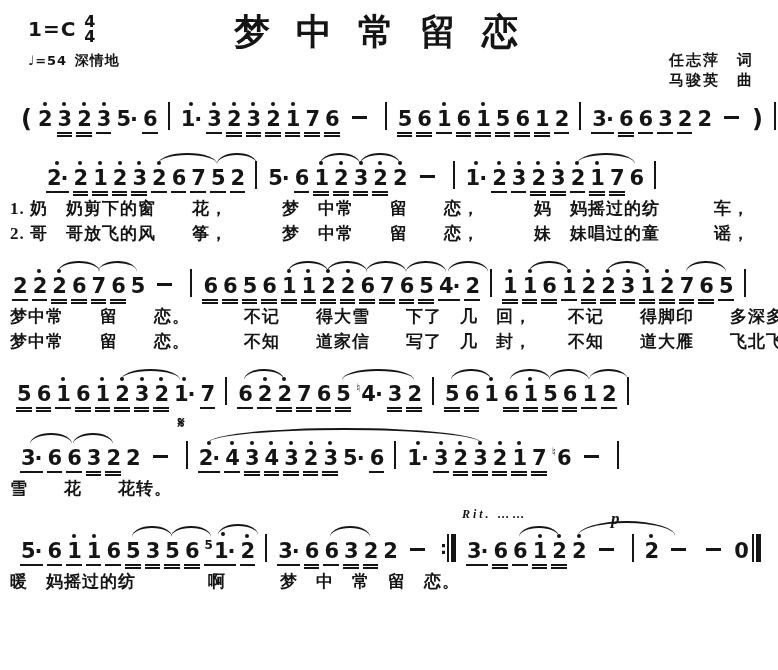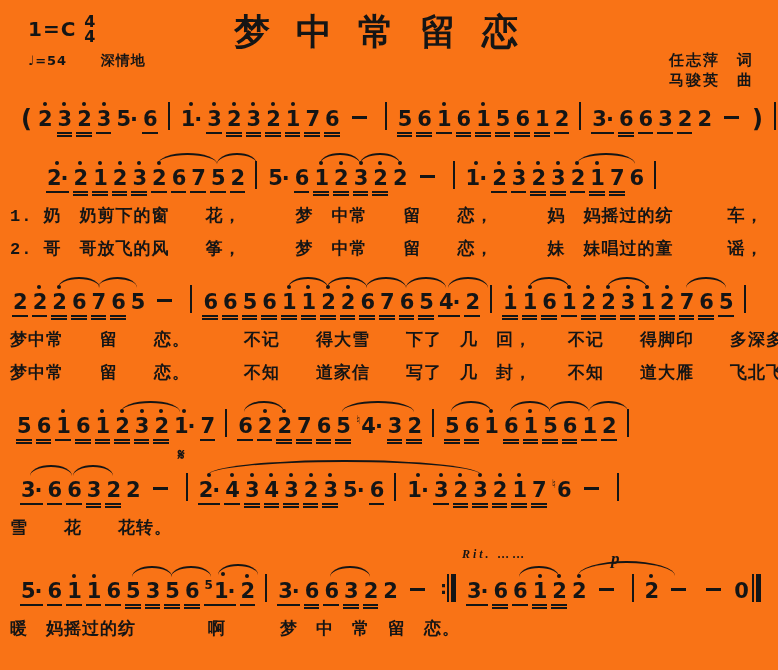--- a/index.html
+++ b/index.html
@@ -1,32 +1,32 @@
 <!DOCTYPE html>
 <html><head>
 <meta charset="utf-8">
 <style>
   html,body{margin:0;padding:0;background:#e8e8e6;}
   .page{
     position:relative;
     width:778px;height:670px;
-    background:#f97316;
+    background:#ffffff;
     overflow:hidden;
     font-family:"DejaVu Sans",sans-serif;
     color:#151515;
     box-sizing:border-box;
     padding:6px 10px 8px 10px;
   }
   
   .header{position:relative;height:80px;}
   .keyblock{position:absolute;left:18px;top:8px;font-weight:bold;}
   .keysig{font-size:20px;letter-spacing:1px;display:inline-block;vertical-align:middle;}
   .meter{display:inline-block;text-align:center;font-size:16px;line-height:0.95;vertical-align:middle;margin-left:8px;font-weight:bold;}
   .temporow{margin-top:8px;font-size:13px;font-weight:bold;letter-spacing:1px;}
-  .expression{margin-left:28px;font-family:"Liberation Serif",serif;font-weight:bold;font-size:14px;}
+  .expression{margin-left:2px;font-family:"Liberation Serif",serif;font-weight:bold;font-size:14px;}
   .title{
     position:absolute;left:0;right:0;top:2px;text-align:center;
     font-family:"Liberation Serif",serif;font-weight:bold;
     font-size:36px;letter-spacing:26px;white-space:nowrap;
   }
   .credits{position:absolute;right:14px;top:44px;text-align:right;
     font-family:"Liberation Serif",serif;font-weight:bold;font-size:15px;line-height:1.35;letter-spacing:2px;}
   
   .system{position:relative;line-height:1;}
   .notes-row{position:relative;white-space:nowrap;line-height:1;}
@@ -46,22 +46,22 @@
   .paren{font-size:24px;vertical-align:-1px;}
   .bar{display:inline-block;width:2px;height:28px;background:#151515;margin:0 8px;vertical-align:-4px;position:relative;}
   .bar.thick{width:5px;margin:0 1px;}
   .bar.inner{margin:0 1px;}
   .segno{position:absolute;top:-26px;left:-8px;font-size:16px;font-family:"Liberation Serif",serif;font-weight:bold;}
   .repdots{font-size:17px;font-weight:bold;vertical-align:3px;margin-left:6px;}
   .ann{position:absolute;top:-32px;left:-4px;font-family:"Liberation Serif",serif;
        font-style:italic;font-weight:bold;font-size:12px;letter-spacing:3px;white-space:nowrap;}
   .ann2{position:absolute;top:-30px;left:40px;font-family:"Liberation Serif",serif;
         font-style:italic;font-weight:bold;font-size:17px;}
-  .lyric-row{font-family:Liberation Mono, monospace;font-weight:bold;font-size:17px;
-             letter-spacing:1px;margin-top:16px;white-space:nowrap;}
+  .lyric-row{font-family:Liberation Serif, serif;font-weight:bold;font-size:17px;
+             letter-spacing:1px;margin-top:8px;white-space:nowrap;}
   
   .system{margin-bottom:7px;}
   .system .notes-row{padding-top:20px;}
   .system:nth-of-type(1) .notes-row{padding-top:16px;}
   .system:nth-of-type(5) .notes-row{padding-top:26px;}
   .system:nth-of-type(6) .notes-row{padding-top:30px;}
 </style>
 </head>
 <body>
 

